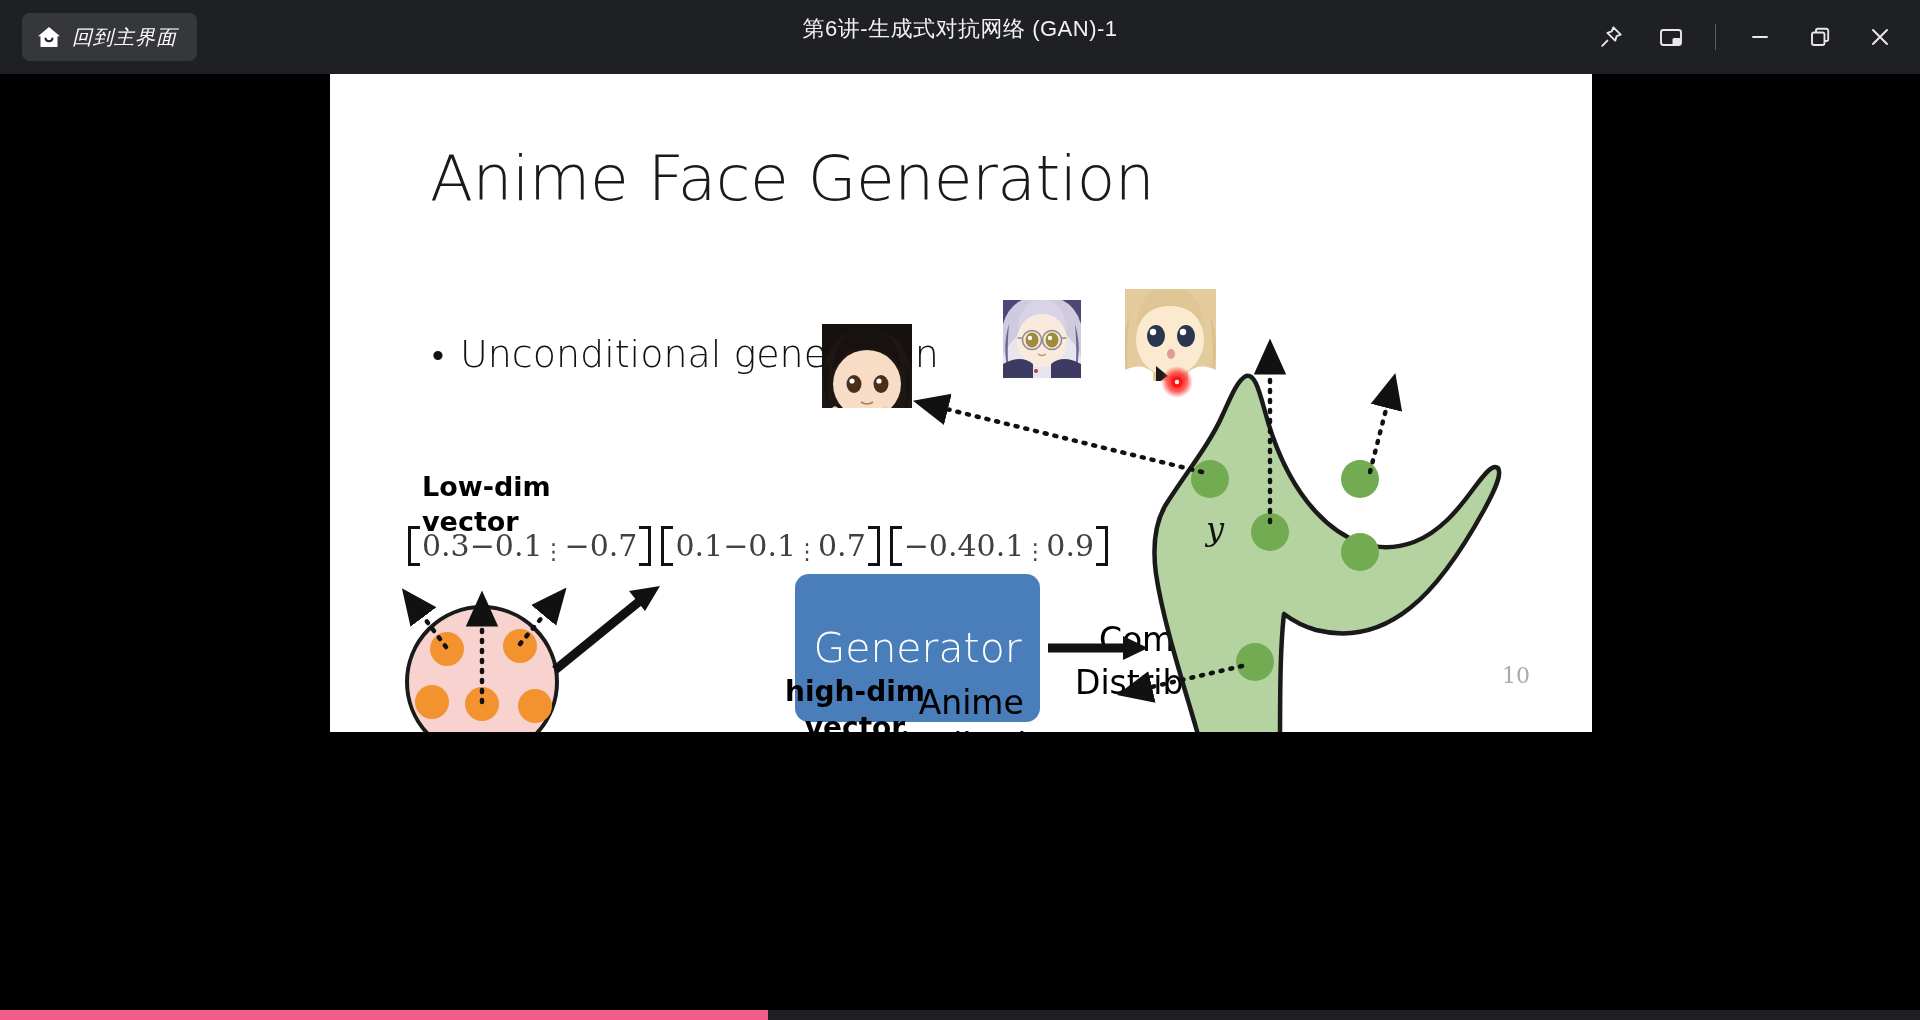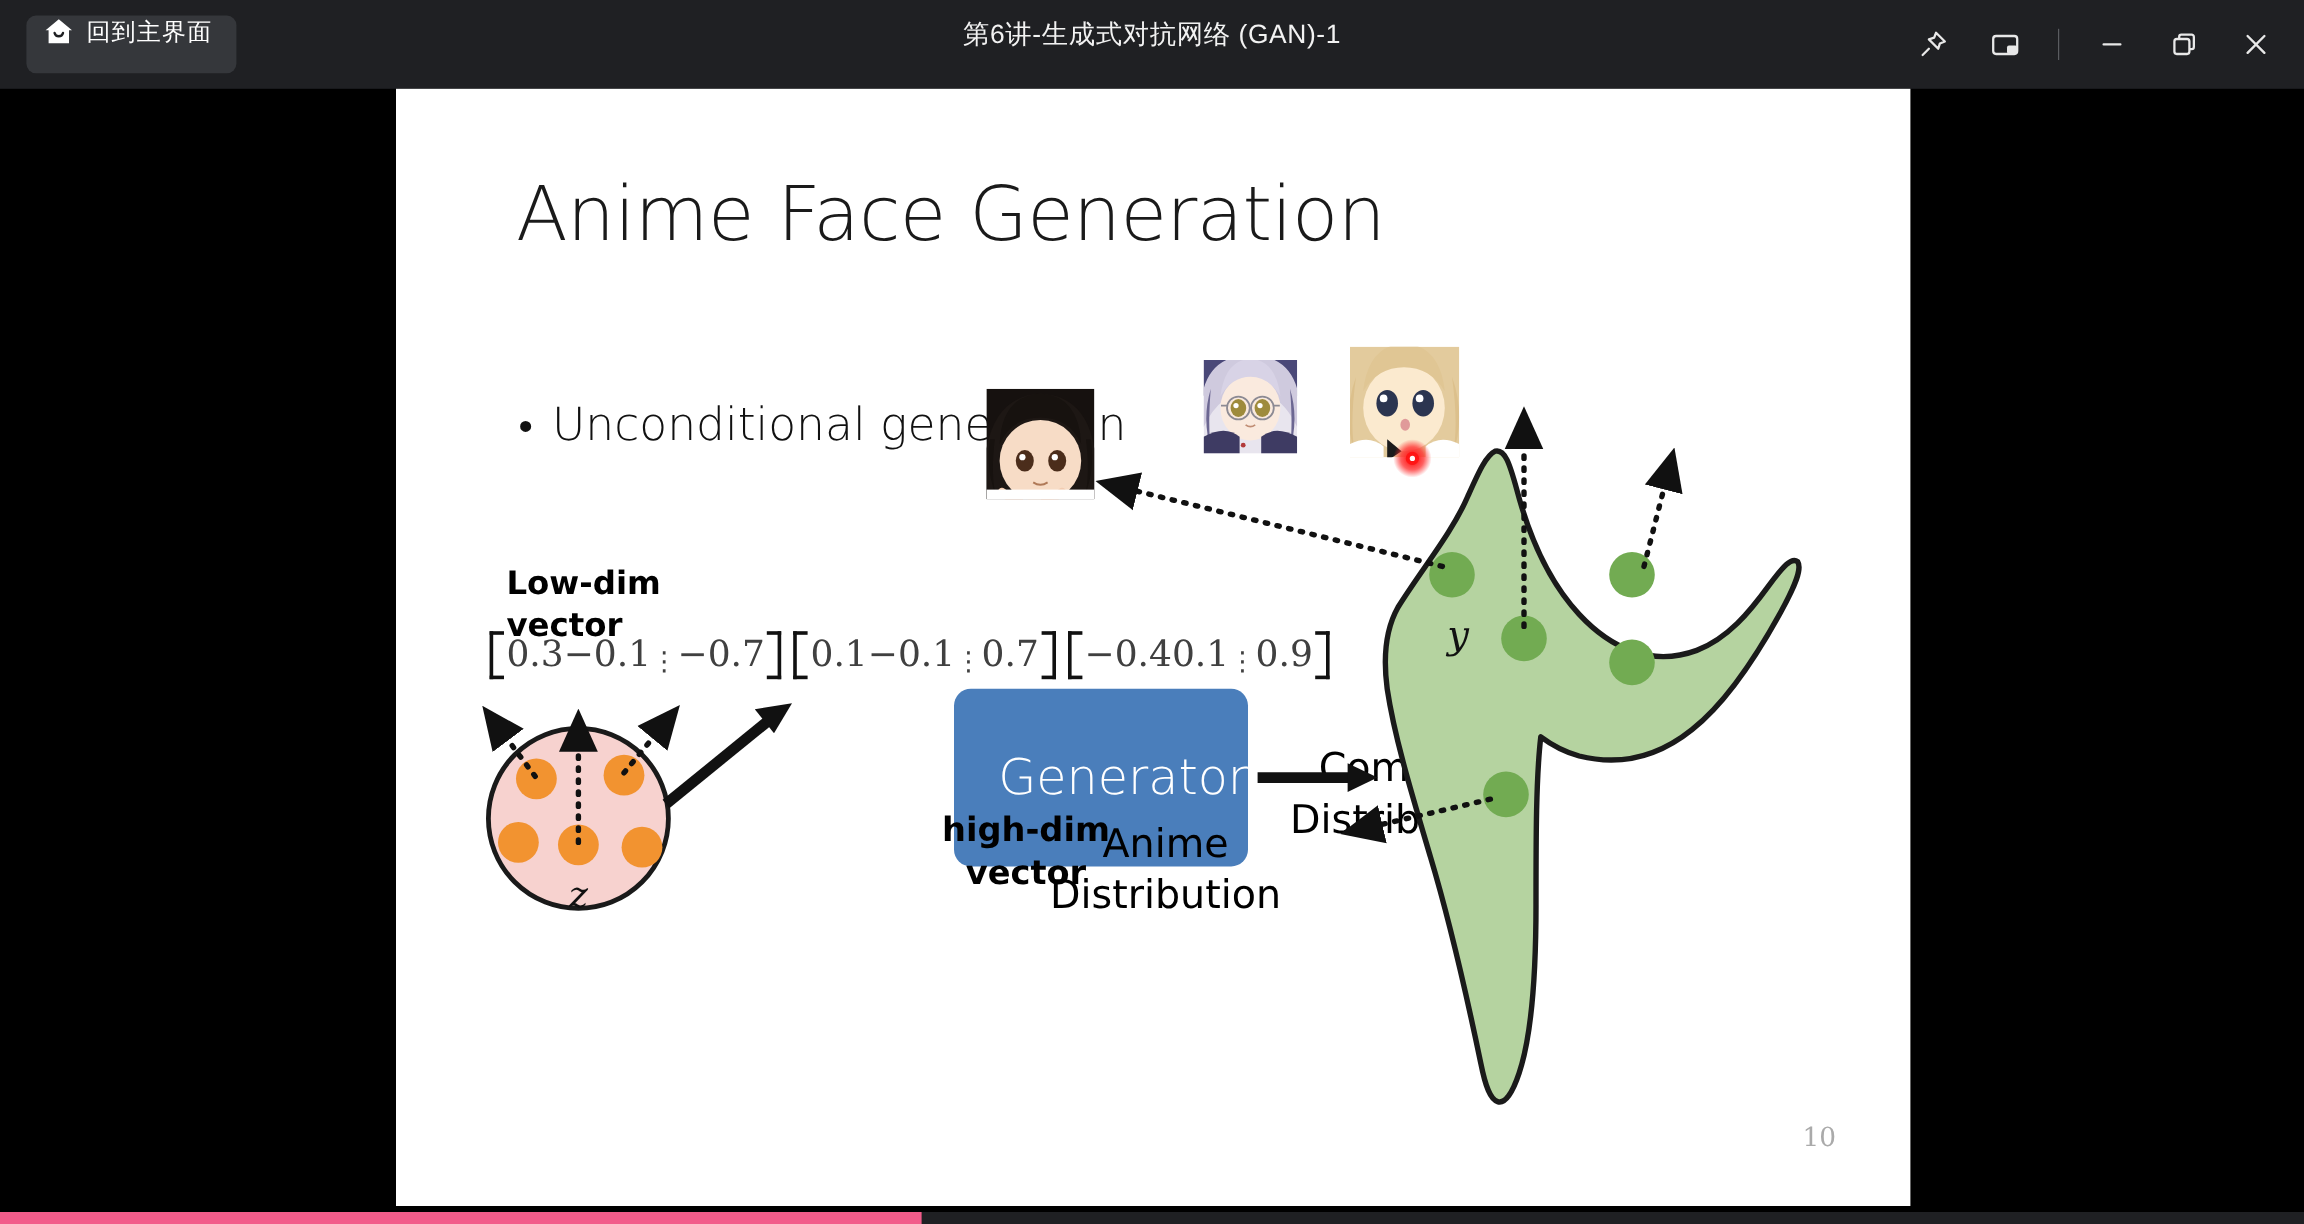--- a/index.html
+++ b/index.html
@@ -10,21 +10,21 @@
   #app{ position:relative; width:1920px; height:1020px; background:#000; }
 
   
   .titlebar{
     position:absolute; left:0; top:0; width:1920px; height:74px;
     background:#1f2023; display:flex; align-items:center;
   }
   .home-btn{
     margin-left:22px; height:48px; padding:0 20px 0 14px;
     background:#35373b; border-radius:8px;
-    display:flex; gap:10px; cursor:pointer;
+    display:flex; align-items:center; gap:10px; cursor:pointer;font-style:italic;
   }
   .home-label{ color:#ffffff; font-size:20px; letter-spacing:1px; }
   .home-icon{ width:26px; height:26px; display:block; }
 
   .win-title{
     position:absolute; left:0; right:0; top:0; height:58px;
     display:flex; align-items:center; justify-content:center;
     color:#f2f2f2; font-size:22px; pointer-events:none;
     letter-spacing:.5px;
   }
@@ -34,21 +34,21 @@
   }
   .wc{
     width:60px; height:64px; display:flex; align-items:center; justify-content:center;
     cursor:pointer;
   }
   .wc svg{ display:block; }
   .wc-sep{ width:1px; height:26px; background:#5a5c60; margin:0 14px; }
 
   
   .stage{
-    position:absolute; left:330px; top:74px; width:1262px; height:931px;
+    position:absolute; left:330px; top:74px; width:1262px; height:658px;
     background:#ffffff; overflow:hidden;
   }
   .slide{ position:absolute; inset:0; }
 
   .slide-title{
     position:absolute; left:100px; top:68px;
     font-size:63px; color:#1a1a1a; font-weight:300; letter-spacing:-0.5px;
     font-family:"DejaVu Sans", sans-serif;
   }
   .bullet-row{
@@ -81,21 +81,21 @@
   .vec .brk{ position:absolute; top:0; bottom:0; width:12px; }
   .vec .brk.l{ left:0; border-left:3px solid #111; border-top:3px solid #111; border-bottom:3px solid #111;}
   .vec .brk.r{ right:0; border-right:3px solid #111; border-top:3px solid #111; border-bottom:3px solid #111;}
   .vec span{ display:block; }
   .vec .dots{ font-size:22px; letter-spacing:0; line-height:.9; }
 
   
   .gen-box{
     position:absolute; left:465px; top:500px; width:245px; height:148px;
     background:#4a7ebb; border-radius:14px;
-    display:flex; align-items:center; justify-content:flex-end;
+    display:flex; align-items:center; justify-content:center;
     color:#ffffff; font-size:41px; font-family:"DejaVu Sans", sans-serif; font-weight:300;
   }
 
   .overlay{ position:absolute; inset:0; pointer-events:none; }
 
   
   .progress-track{
     position:absolute; left:0; bottom:0; width:1920px; height:10px;
     background:#1f2023;
   }

